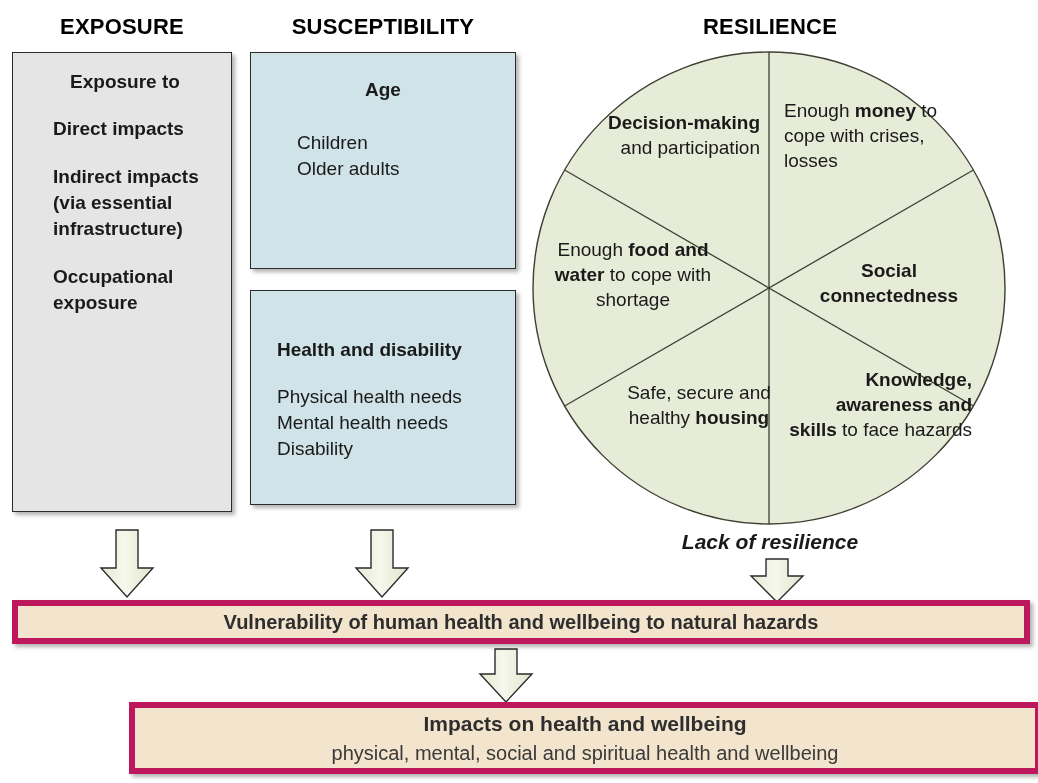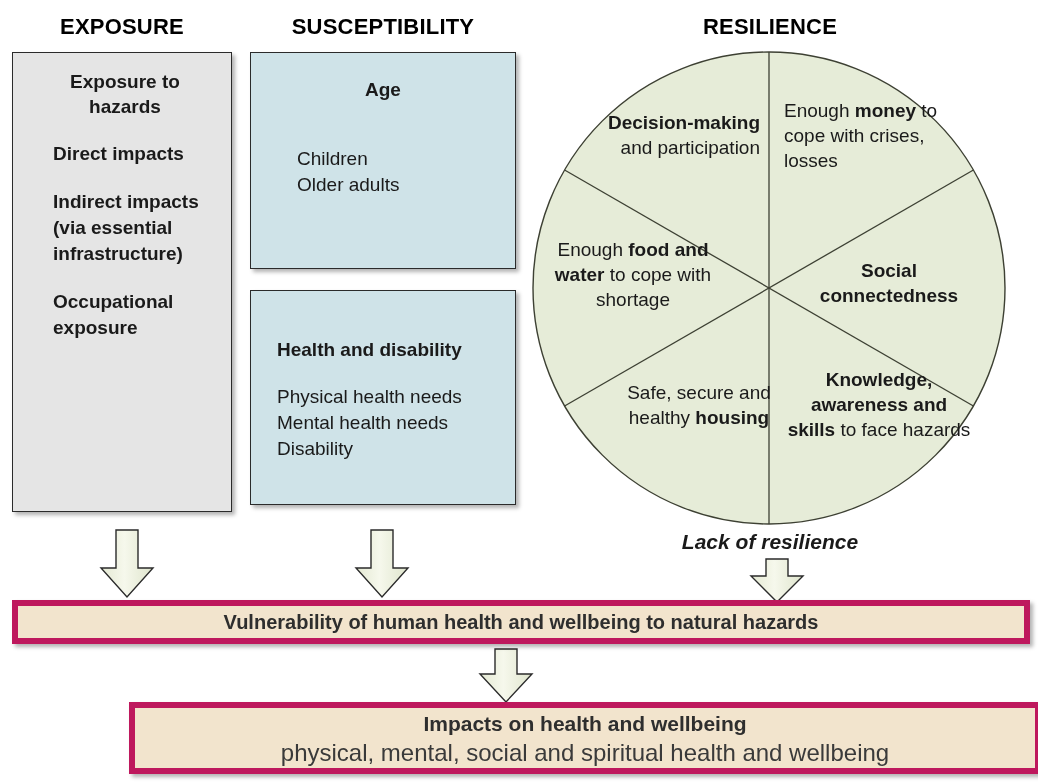--- a/index.html
+++ b/index.html
@@ -52,21 +52,21 @@
     font-size: 19px;
     line-height: 26px;
   }
 
   #panel-exposure .inner { padding: 16px 12px 0 40px; }
   #panel-exposure .title { text-align: center; margin-left: -22px; }
   #panel-exposure .blk   { margin-top: 22px; font-weight: bold; }
 
   #panel-age .inner { padding: 24px 10px 0 10px; }
   #panel-age .title { text-align: center; }
-  #panel-age .blk   { margin-top: 44px; padding-left: 36px; }
+  #panel-age .blk   { margin-top: 28px; padding-left: 36px; }
 
   #panel-health .inner { padding: 46px 10px 0 26px; }
   #panel-health .title { text-align: left; }
   #panel-health .blk   { margin-top: 22px; }
 
   
   #pie-wrap { position: absolute; left: 532px; top: 50px; width: 478px; height: 478px; }
   #pie-svg  { position: absolute; left: 0; top: 0; }
 
   .sector-text {
@@ -74,21 +74,21 @@
     font-size: 19px;
     line-height: 25px;
   }
   .sector-text b { font-weight: bold; }
 
   #sec-decision { left: 62px; top: 60px;  width: 166px; text-align: right; }
   #sec-money    { left: 252px; top: 48px; width: 180px; text-align: left; }
   #sec-food     { left: 18px; top: 187px; width: 166px; text-align: center; }
   #sec-social   { left: 262px; top: 208px; width: 190px; text-align: center; }
   #sec-housing  { left: 92px; top: 330px; width: 150px; text-align: center; }
-  #sec-knowledge{ left: 254px; top: 317px; width: 186px; text-align: center; }
+  #sec-knowledge{ left: 254px; top: 317px; width: 186px; text-align: right; }
 
   #lack-of-resilience {
     position: absolute;
     left: 620px; top: 530px; width: 300px;
     text-align: center;
     font-size: 21px;
     font-weight: bold;
     font-style: italic;
     color: #1a1a1a;
   }
@@ -117,35 +117,34 @@
   #bar-vulnerability {
     left: 12px; top: 600px; width: 1018px; height: 44px;
   }
   #bar-vulnerability .bar-title {
     font-size: 20px; font-weight: bold;
   }
   #bar-impacts {
     left: 129px; top: 702px; width: 912px; height: 72px;
   }
   #bar-impacts .bar-title { font-size: 21px; font-weight: bold; line-height: 30px;}
-  #bar-impacts .bar-sub   { font-size: 24px; line-height: 28px; color: #3a3a3a;}
+  #bar-impacts .bar-sub   { font-size: 20px; line-height: 28px; color: #3a3a3a;}
 </style>
 </head>
 <body>
 
 <div id="stage">
 
   <div class="col-heading" id="hd-exposure">EXPOSURE</div>
   <div class="col-heading" id="hd-susceptibility">SUSCEPTIBILITY</div>
   <div class="col-heading" id="hd-resilience">RESILIENCE</div>
 
   <div class="panel panel-green" id="panel-exposure">
     <div class="inner">
       <div class="title">Exposure to</div>
-      <div class="title">hazards</div>
       <div class="blk line">Direct impacts</div>
       <div class="blk line">Indirect impacts (via essential infrastructure)</div>
       <div class="blk line">Occupational exposure</div>
     </div>
   </div>
 
   <div class="panel panel-blue" id="panel-age">
     <div class="inner">
       <div class="title">Age</div>
       <div class="blk">

